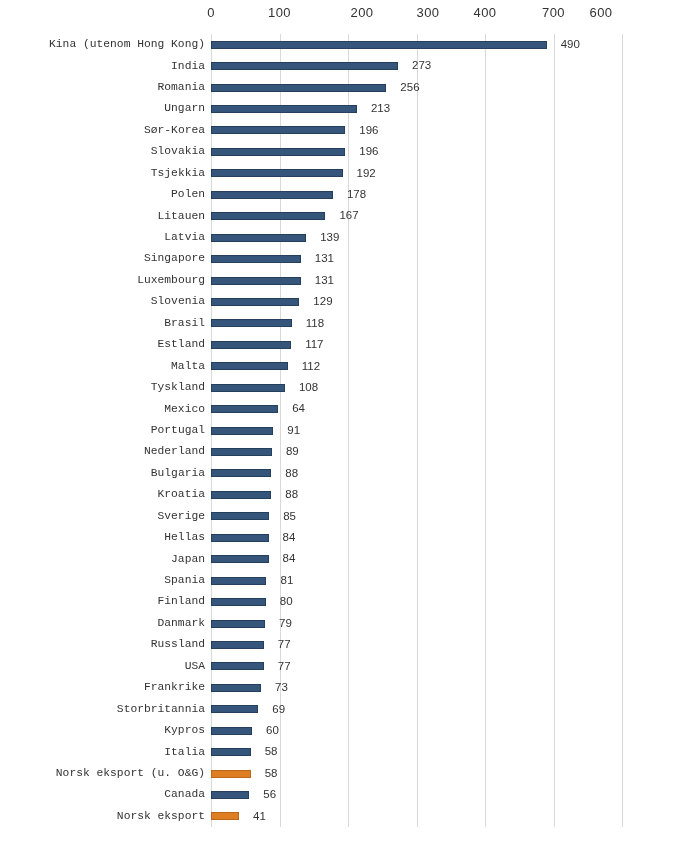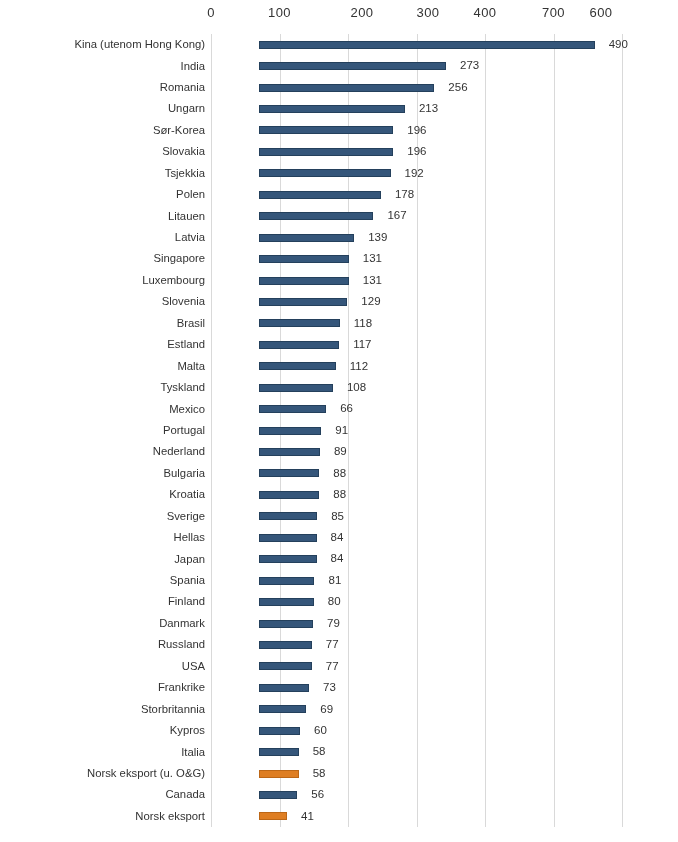--- a/index.html
+++ b/index.html
@@ -51,21 +51,20 @@
     top: 0;
     right: 0;
     bottom: 0;
     display: flex;
     flex-direction: column;
   }
   .bar-row {
     flex: 1;
     display: flex;
     align-items: center;
-    padding-left: 48px;
   }
   .bar {
     height: 8px;
     box-sizing: border-box;
     flex: 0 0 auto;
   }
   .value-label {
     margin-left: 14px;
     font-size: 11.5px;
     color: #333333;
@@ -83,20 +82,21 @@
   }
   .category-label {
     flex: 1;
     display: flex;
     align-items: center;
     justify-content: flex-end;
     font-size: 11.3px;
     color: #333333;
     white-space: nowrap;
     line-height: 1;
+    font-family: Liberation Mono, monospace;
   }
 </style>
 </head>
 <body>
 
 <div id="chart-container">
   <div id="axis-ticks">
       <span class="axis-tick-label" style="left: 0px;">0</span>
       <span class="axis-tick-label" style="left: 68.5px;">100</span>
       <span class="axis-tick-label" style="left: 151px;">200</span>
@@ -218,21 +218,21 @@
         <div class="bar-row">
           <div class="bar" style="width: 76.72px; background: rgb(53, 86, 122); border: 1px solid rgb(36, 64, 92);"></div>
           <span class="value-label">112</span>
         </div>
         <div class="bar-row">
           <div class="bar" style="width: 73.98px; background: rgb(53, 86, 122); border: 1px solid rgb(36, 64, 92);"></div>
           <span class="value-label">108</span>
         </div>
         <div class="bar-row">
           <div class="bar" style="width: 67.13px; background: rgb(53, 86, 122); border: 1px solid rgb(36, 64, 92);"></div>
-          <span class="value-label">66</span>
+          <span class="value-label">64</span>
         </div>
         <div class="bar-row">
           <div class="bar" style="width: 62.335px; background: rgb(53, 86, 122); border: 1px solid rgb(36, 64, 92);"></div>
           <span class="value-label">91</span>
         </div>
         <div class="bar-row">
           <div class="bar" style="width: 60.965px; background: rgb(53, 86, 122); border: 1px solid rgb(36, 64, 92);"></div>
           <span class="value-label">89</span>
         </div>
         <div class="bar-row">

